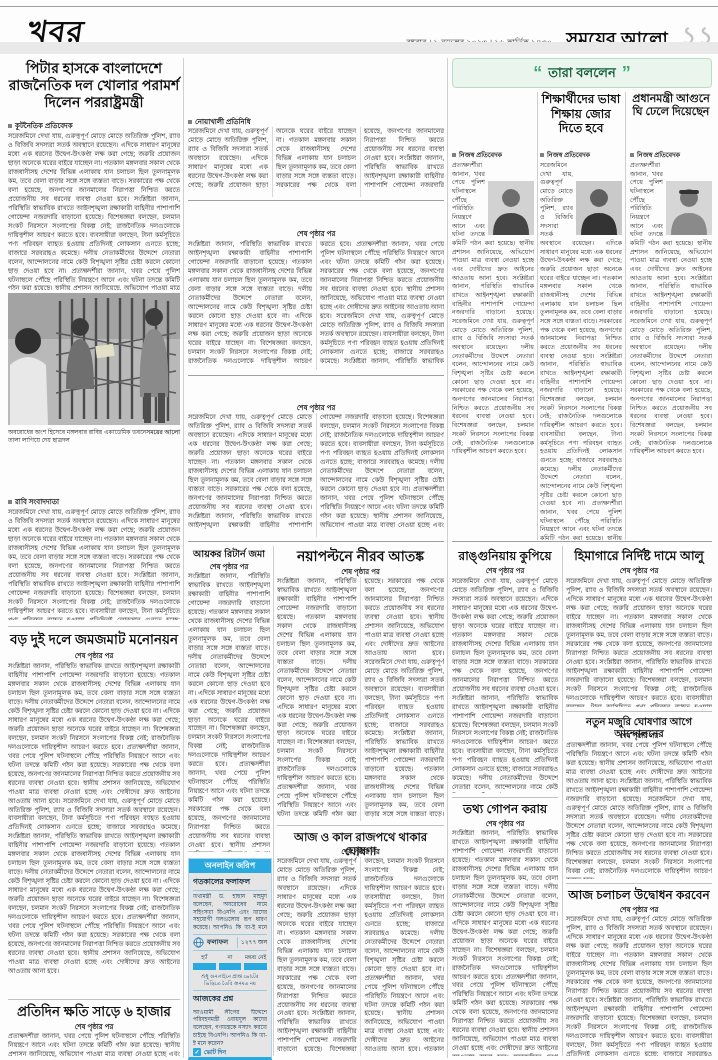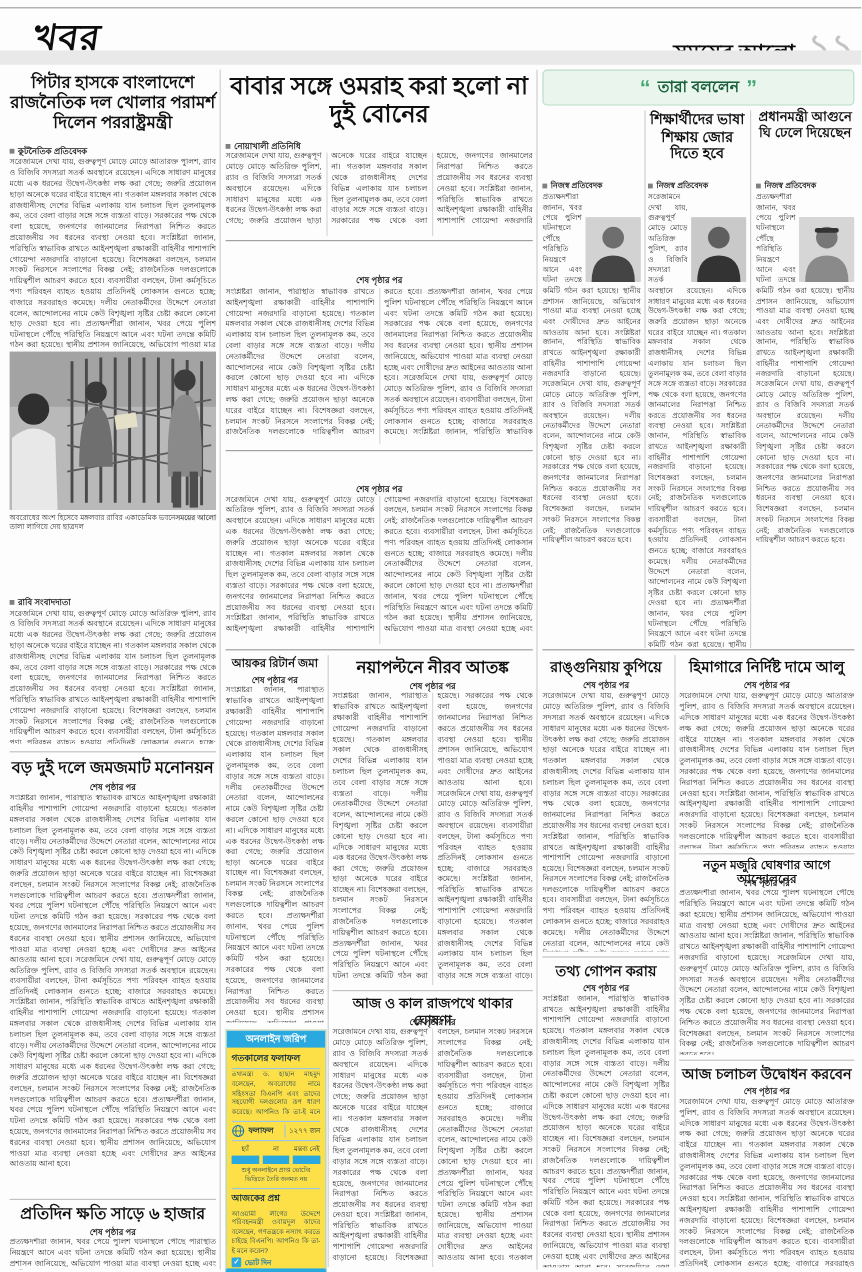--- a/index.html
+++ b/index.html
@@ -13,32 +13,32 @@
   .bd{font-size:6.4px;line-height:1.4;text-align:justify;color:#2a2a2a;overflow:hidden;}
   .cols2{column-count:2;column-gap:8px;column-rule:1px solid #d8d8d8;}
   .cols3{column-count:3;column-gap:8px;column-rule:1px solid #d8d8d8;}
   .vr{width:1px;background:#cfcfcf;}
   .hr{height:1px;background:#a0a0a0;}
   .hr-light{height:1px;background:#c2c2c2;}
   .masthead{font-size:30px;font-weight:bold;color:#0d0d0d;transform:skewX(-8deg);letter-spacing:1px;}
   .head-right{text-align:right;white-space:nowrap;}
   .dateline{font-size:8px;color:#3a3a3a;margin-right:10px;}
   .paper{font-size:18px;font-weight:bold;color:#0d0d0d;}
-  .pageno{font-size:30px;font-weight:bold;color:#c3c3c3;margin-left:6px;}
+  .pageno{font-size:26px;font-weight:bold;color:#c3c3c3;font-style:italic;margin-left:6px;}
   .grayband{background:#e9e9e9;}
   .caption{font-size:6px;line-height:1.35;color:#333;text-align:justify;}
   .caption .credit{float:right;font-weight:bold;color:#555;}
   .quotebox{background:#eaf5ee;border:1px solid #b9dcc6;border-radius:4px;
             display:flex;align-items:center;justify-content:center;gap:6px;}
   .quotemark{font-size:18px;font-weight:bold;color:#45a873;line-height:1;}
   .quotetitle{font-size:13px;font-weight:bold;color:#17603a;text-align:right;}
   .headshot{float:right;width:46px;height:54px;margin:20px 0 3px 3px;background:#cfcfcf;overflow:hidden;}
   .bigphoto{background:#b5b5b5;overflow:hidden;}
   
-  .survey{background:#fde047;border:1px solid #a9d4ec;border-bottom:3px solid #2aa9e0;overflow:hidden;}
+  .survey{background:#e5e5e5;border:1px solid #a9d4ec;border-bottom:3px solid #2aa9e0;overflow:hidden;}
   .survey-bar{height:14px;background:#2aa9e0;color:#fff;font-size:8px;font-weight:bold;
               text-align:center;line-height:14px;}
   .survey-inner{padding:3px 4px;}
   .sv-sub{font-size:7.5px;font-weight:bold;color:#0d2b3e;border-bottom:1px solid #9cc8e2;padding-bottom:2px;}
   .sv-q{font-size:5.6px;line-height:1.4;text-align:justify;color:#16405c;margin-top:2px;overflow:hidden;}
   .sv-result{display:flex;align-items:center;gap:3px;border-top:1px solid #9cc8e2;border-bottom:1px solid #9cc8e2;
              margin-top:3px;padding:2px 0;}
   .sv-result .rl{font-size:6.5px;font-weight:bold;color:#0d2b3e;flex:1;}
   .sv-result .rc{font-size:6px;color:#0d2b3e;border-left:1px solid #9cc8e2;padding-left:3px;}
   .sv-opts{display:flex;gap:3px;margin-top:3px;}
@@ -121,21 +121,20 @@
   <div class="abs hr-light" style="left:8px;top:626px;width:172px"></div>
   <div class="abs hl" style="left:8px;top:632px;width:172px;font-size:13.5px">বড় দুই দলে জমজমাট মনোনয়ন</div>
   <div class="abs cont" style="left:8px;top:650px;width:172px">শেষ পৃষ্ঠার পর</div>
   <div class="abs bd" style="left:8px;top:662px;width:172px;height:332px">সংশ্লিষ্টরা জানান, পরিস্থিতি স্বাভাবিক রাখতে আইনশৃঙ্খলা রক্ষাকারী বাহিনীর পাশাপাশি গোয়েন্দা নজরদারি বাড়ানো হয়েছে। গতকাল মঙ্গলবার সকাল থেকে রাজধানীসহ দেশের বিভিন্ন এলাকায় যান চলাচল ছিল তুলনামূলক কম, তবে বেলা বাড়ার সঙ্গে সঙ্গে ব্যস্ততা বাড়ে। দলীয় নেতাকর্মীদের উদ্দেশে নেতারা বলেন, আন্দোলনের নামে কেউ বিশৃঙ্খলা সৃষ্টির চেষ্টা করলে কোনো ছাড় দেওয়া হবে না। এদিকে সাধারণ মানুষের মধ্যে এক ধরনের উদ্বেগ-উৎকণ্ঠা লক্ষ করা গেছে; জরুরি প্রয়োজন ছাড়া অনেকে ঘরের বাইরে যাচ্ছেন না। বিশেষজ্ঞরা বলছেন, চলমান সংকট নিরসনে সংলাপের বিকল্প নেই; রাজনৈতিক দলগুলোকে দায়িত্বশীল আচরণ করতে হবে। প্রত্যক্ষদর্শীরা জানান, খবর পেয়ে পুলিশ ঘটনাস্থলে পৌঁছে পরিস্থিতি নিয়ন্ত্রণে আনে এবং ঘটনা তদন্তে কমিটি গঠন করা হয়েছে। সরকারের পক্ষ থেকে বলা হয়েছে, জনগণের জানমালের নিরাপত্তা নিশ্চিত করতে প্রয়োজনীয় সব ধরনের ব্যবস্থা নেওয়া হবে। স্থানীয় প্রশাসন জানিয়েছে, অভিযোগ পাওয়া মাত্র ব্যবস্থা নেওয়া হচ্ছে এবং দোষীদের দ্রুত আইনের আওতায় আনা হবে। সরেজমিনে দেখা যায়, গুরুত্বপূর্ণ মোড়ে মোড়ে অতিরিক্ত পুলিশ, র‍্যাব ও বিজিবি সদস্যরা সতর্ক অবস্থানে রয়েছেন। ব্যবসায়ীরা বলছেন, টানা কর্মসূচিতে পণ্য পরিবহন ব্যাহত হওয়ায় প্রতিদিনই লোকসান গুনতে হচ্ছে; বাজারে সরবরাহও কমেছে। সংশ্লিষ্টরা জানান, পরিস্থিতি স্বাভাবিক রাখতে আইনশৃঙ্খলা রক্ষাকারী বাহিনীর পাশাপাশি গোয়েন্দা নজরদারি বাড়ানো হয়েছে। গতকাল মঙ্গলবার সকাল থেকে রাজধানীসহ দেশের বিভিন্ন এলাকায় যান চলাচল ছিল তুলনামূলক কম, তবে বেলা বাড়ার সঙ্গে সঙ্গে ব্যস্ততা বাড়ে। দলীয় নেতাকর্মীদের উদ্দেশে নেতারা বলেন, আন্দোলনের নামে কেউ বিশৃঙ্খলা সৃষ্টির চেষ্টা করলে কোনো ছাড় দেওয়া হবে না। এদিকে সাধারণ মানুষের মধ্যে এক ধরনের উদ্বেগ-উৎকণ্ঠা লক্ষ করা গেছে; জরুরি প্রয়োজন ছাড়া অনেকে ঘরের বাইরে যাচ্ছেন না। বিশেষজ্ঞরা বলছেন, চলমান সংকট নিরসনে সংলাপের বিকল্প নেই; রাজনৈতিক দলগুলোকে দায়িত্বশীল আচরণ করতে হবে। প্রত্যক্ষদর্শীরা জানান, খবর পেয়ে পুলিশ ঘটনাস্থলে পৌঁছে পরিস্থিতি নিয়ন্ত্রণে আনে এবং ঘটনা তদন্তে কমিটি গঠন করা হয়েছে। সরকারের পক্ষ থেকে বলা হয়েছে, জনগণের জানমালের নিরাপত্তা নিশ্চিত করতে প্রয়োজনীয় সব ধরনের ব্যবস্থা নেওয়া হবে। স্থানীয় প্রশাসন জানিয়েছে, অভিযোগ পাওয়া মাত্র ব্যবস্থা নেওয়া হচ্ছে এবং দোষীদের দ্রুত আইনের আওতায় আনা হবে।</div>
 
   <div class="abs hr-light" style="left:8px;top:999px;width:172px"></div>
   <div class="abs hl" style="left:8px;top:1004px;width:172px;font-size:13.5px">প্রতিদিন ক্ষতি সাড়ে ৬ হাজার</div>
   <div class="abs cont" style="left:8px;top:1021px;width:172px">শেষ পৃষ্ঠার পর</div>
   <div class="abs bd" style="left:8px;top:1032px;width:172px;height:26px">প্রত্যক্ষদর্শীরা জানান, খবর পেয়ে পুলিশ ঘটনাস্থলে পৌঁছে পরিস্থিতি নিয়ন্ত্রণে আনে এবং ঘটনা তদন্তে কমিটি গঠন করা হয়েছে। স্থানীয় প্রশাসন জানিয়েছে, অভিযোগ পাওয়া মাত্র ব্যবস্থা নেওয়া হচ্ছে এবং দোষীদের দ্রুত আইনের আওতায় আনা হবে। সংশ্লিষ্টরা জানান, পরিস্থিতি স্বাভাবিক রাখতে আইনশৃঙ্খলা রক্ষাকারী বাহিনীর পাশাপাশি গোয়েন্দা নজরদারি বাড়ানো হয়েছে। সরেজমিনে দেখা যায়, গুরুত্বপূর্ণ মোড়ে মোড়ে অতিরিক্ত পুলিশ, র‍্যাব ও বিজিবি সদস্যরা সতর্ক অবস্থানে রয়েছেন। দলীয় নেতাকর্মীদের উদ্দেশে নেতারা বলেন, আন্দোলনের নামে কেউ বিশৃঙ্খলা সৃষ্টির চেষ্টা করলে কোনো ছাড় দেওয়া হবে না। সরকারের পক্ষ থেকে বলা হয়েছে, জনগণের জানমালের নিরাপত্তা নিশ্চিত করতে প্রয়োজনীয় সব ধরনের ব্যবস্থা নেওয়া হবে। বিশেষজ্ঞরা বলছেন, চলমান সংকট নিরসনে সংলাপের বিকল্প নেই; রাজনৈতিক দলগুলোকে দায়িত্বশীল আচরণ করতে হবে।</div>
 
-  <div class="abs hl" style="left:188px;top:60px;width:256px;font-size:20px">বাবার সঙ্গে ওমরাহ করা হলো না দুই বোনের</div>
   <div class="abs by" style="left:188px;top:116px;width:100px"><span class="sq"></span><span>নোয়াখালী প্রতিনিধি</span></div>
   <div class="abs bd cols3" style="left:188px;top:127px;width:256px;height:70px">সরেজমিনে দেখা যায়, গুরুত্বপূর্ণ মোড়ে মোড়ে অতিরিক্ত পুলিশ, র‍্যাব ও বিজিবি সদস্যরা সতর্ক অবস্থানে রয়েছেন। এদিকে সাধারণ মানুষের মধ্যে এক ধরনের উদ্বেগ-উৎকণ্ঠা লক্ষ করা গেছে; জরুরি প্রয়োজন ছাড়া অনেকে ঘরের বাইরে যাচ্ছেন না। গতকাল মঙ্গলবার সকাল থেকে রাজধানীসহ দেশের বিভিন্ন এলাকায় যান চলাচল ছিল তুলনামূলক কম, তবে বেলা বাড়ার সঙ্গে সঙ্গে ব্যস্ততা বাড়ে। সরকারের পক্ষ থেকে বলা হয়েছে, জনগণের জানমালের নিরাপত্তা নিশ্চিত করতে প্রয়োজনীয় সব ধরনের ব্যবস্থা নেওয়া হবে। সংশ্লিষ্টরা জানান, পরিস্থিতি স্বাভাবিক রাখতে আইনশৃঙ্খলা রক্ষাকারী বাহিনীর পাশাপাশি গোয়েন্দা নজরদারি বাড়ানো হয়েছে। বিশেষজ্ঞরা বলছেন, চলমান সংকট নিরসনে সংলাপের বিকল্প নেই; রাজনৈতিক দলগুলোকে দায়িত্বশীল আচরণ করতে হবে। ব্যবসায়ীরা বলছেন, টানা কর্মসূচিতে পণ্য পরিবহন ব্যাহত হওয়ায় প্রতিদিনই লোকসান গুনতে হচ্ছে; বাজারে সরবরাহও কমেছে। দলীয় নেতাকর্মীদের উদ্দেশে নেতারা বলেন, আন্দোলনের নামে কেউ বিশৃঙ্খলা সৃষ্টির চেষ্টা করলে কোনো ছাড় দেওয়া হবে না। প্রত্যক্ষদর্শীরা জানান, খবর পেয়ে পুলিশ ঘটনাস্থলে পৌঁছে পরিস্থিতি নিয়ন্ত্রণে আনে এবং ঘটনা তদন্তে কমিটি গঠন করা হয়েছে। স্থানীয় প্রশাসন জানিয়েছে, অভিযোগ পাওয়া মাত্র ব্যবস্থা নেওয়া হচ্ছে এবং দোষীদের দ্রুত আইনের আওতায় আনা হবে। গতকাল মঙ্গলবার সকাল থেকে রাজধানীসহ দেশের বিভিন্ন এলাকায় যান চলাচল ছিল তুলনামূলক কম, তবে বেলা বাড়ার সঙ্গে সঙ্গে ব্যস্ততা বাড়ে। এদিকে সাধারণ মানুষের মধ্যে এক ধরনের উদ্বেগ-উৎকণ্ঠা লক্ষ করা গেছে।</div>
 
   <div class="abs hr" style="left:188px;top:200px;width:256px"></div>
   <div class="abs cont" style="left:188px;top:228px;width:256px">শেষ পৃষ্ঠার পর</div>
   <div class="abs bd cols2" style="left:188px;top:240px;width:256px;height:130px">সংশ্লিষ্টরা জানান, পরিস্থিতি স্বাভাবিক রাখতে আইনশৃঙ্খলা রক্ষাকারী বাহিনীর পাশাপাশি গোয়েন্দা নজরদারি বাড়ানো হয়েছে। গতকাল মঙ্গলবার সকাল থেকে রাজধানীসহ দেশের বিভিন্ন এলাকায় যান চলাচল ছিল তুলনামূলক কম, তবে বেলা বাড়ার সঙ্গে সঙ্গে ব্যস্ততা বাড়ে। দলীয় নেতাকর্মীদের উদ্দেশে নেতারা বলেন, আন্দোলনের নামে কেউ বিশৃঙ্খলা সৃষ্টির চেষ্টা করলে কোনো ছাড় দেওয়া হবে না। এদিকে সাধারণ মানুষের মধ্যে এক ধরনের উদ্বেগ-উৎকণ্ঠা লক্ষ করা গেছে; জরুরি প্রয়োজন ছাড়া অনেকে ঘরের বাইরে যাচ্ছেন না। বিশেষজ্ঞরা বলছেন, চলমান সংকট নিরসনে সংলাপের বিকল্প নেই; রাজনৈতিক দলগুলোকে দায়িত্বশীল আচরণ করতে হবে। প্রত্যক্ষদর্শীরা জানান, খবর পেয়ে পুলিশ ঘটনাস্থলে পৌঁছে পরিস্থিতি নিয়ন্ত্রণে আনে এবং ঘটনা তদন্তে কমিটি গঠন করা হয়েছে। সরকারের পক্ষ থেকে বলা হয়েছে, জনগণের জানমালের নিরাপত্তা নিশ্চিত করতে প্রয়োজনীয় সব ধরনের ব্যবস্থা নেওয়া হবে। স্থানীয় প্রশাসন জানিয়েছে, অভিযোগ পাওয়া মাত্র ব্যবস্থা নেওয়া হচ্ছে এবং দোষীদের দ্রুত আইনের আওতায় আনা হবে। সরেজমিনে দেখা যায়, গুরুত্বপূর্ণ মোড়ে মোড়ে অতিরিক্ত পুলিশ, র‍্যাব ও বিজিবি সদস্যরা সতর্ক অবস্থানে রয়েছেন। ব্যবসায়ীরা বলছেন, টানা কর্মসূচিতে পণ্য পরিবহন ব্যাহত হওয়ায় প্রতিদিনই লোকসান গুনতে হচ্ছে; বাজারে সরবরাহও কমেছে। সংশ্লিষ্টরা জানান, পরিস্থিতি স্বাভাবিক রাখতে আইনশৃঙ্খলা রক্ষাকারী বাহিনীর পাশাপাশি গোয়েন্দা নজরদারি বাড়ানো হয়েছে। গতকাল মঙ্গলবার সকাল থেকে রাজধানীসহ দেশের বিভিন্ন এলাকায় যান চলাচল ছিল তুলনামূলক কম, তবে বেলা বাড়ার সঙ্গে সঙ্গে ব্যস্ততা বাড়ে। দলীয় নেতাকর্মীদের উদ্দেশে নেতারা বলেন, আন্দোলনের নামে কেউ বিশৃঙ্খলা সৃষ্টির চেষ্টা করলে কোনো ছাড় দেওয়া হবে না। এদিকে সাধারণ মানুষের মধ্যে এক ধরনের উদ্বেগ-উৎকণ্ঠা লক্ষ করা গেছে; জরুরি প্রয়োজন ছাড়া অনেকে ঘরের বাইরে যাচ্ছেন না। বিশেষজ্ঞরা বলছেন, চলমান সংকট নিরসনে সংলাপের বিকল্প নেই; রাজনৈতিক দলগুলোকে দায়িত্বশীল আচরণ করতে হবে। প্রত্যক্ষদর্শীরা জানান, খবর পেয়ে পুলিশ ঘটনাস্থলে পৌঁছে পরিস্থিতি নিয়ন্ত্রণে আনে এবং ঘটনা তদন্তে কমিটি গঠন করা হয়েছে। সরকারের পক্ষ থেকে বলা হয়েছে, জনগণের জানমালের নিরাপত্তা নিশ্চিত করতে প্রয়োজনীয় সব ধরনের ব্যবস্থা নেওয়া হবে। স্থানীয় প্রশাসন জানিয়েছে, অভিযোগ পাওয়া মাত্র ব্যবস্থা নেওয়া হচ্ছে এবং দোষীদের দ্রুত আইনের আওতায় আনা হবে।</div>
 
   <div class="abs hr" style="left:188px;top:375px;width:256px"></div>
   <div class="abs cont" style="left:188px;top:402px;width:256px">শেষ পৃষ্ঠার পর</div>
   <div class="abs bd cols2" style="left:188px;top:413px;width:256px;height:124px">সরেজমিনে দেখা যায়, গুরুত্বপূর্ণ মোড়ে মোড়ে অতিরিক্ত পুলিশ, র‍্যাব ও বিজিবি সদস্যরা সতর্ক অবস্থানে রয়েছেন। এদিকে সাধারণ মানুষের মধ্যে এক ধরনের উদ্বেগ-উৎকণ্ঠা লক্ষ করা গেছে; জরুরি প্রয়োজন ছাড়া অনেকে ঘরের বাইরে যাচ্ছেন না। গতকাল মঙ্গলবার সকাল থেকে রাজধানীসহ দেশের বিভিন্ন এলাকায় যান চলাচল ছিল তুলনামূলক কম, তবে বেলা বাড়ার সঙ্গে সঙ্গে ব্যস্ততা বাড়ে। সরকারের পক্ষ থেকে বলা হয়েছে, জনগণের জানমালের নিরাপত্তা নিশ্চিত করতে প্রয়োজনীয় সব ধরনের ব্যবস্থা নেওয়া হবে। সংশ্লিষ্টরা জানান, পরিস্থিতি স্বাভাবিক রাখতে আইনশৃঙ্খলা রক্ষাকারী বাহিনীর পাশাপাশি গোয়েন্দা নজরদারি বাড়ানো হয়েছে। বিশেষজ্ঞরা বলছেন, চলমান সংকট নিরসনে সংলাপের বিকল্প নেই; রাজনৈতিক দলগুলোকে দায়িত্বশীল আচরণ করতে হবে। ব্যবসায়ীরা বলছেন, টানা কর্মসূচিতে পণ্য পরিবহন ব্যাহত হওয়ায় প্রতিদিনই লোকসান গুনতে হচ্ছে; বাজারে সরবরাহও কমেছে। দলীয় নেতাকর্মীদের উদ্দেশে নেতারা বলেন, আন্দোলনের নামে কেউ বিশৃঙ্খলা সৃষ্টির চেষ্টা করলে কোনো ছাড় দেওয়া হবে না। প্রত্যক্ষদর্শীরা জানান, খবর পেয়ে পুলিশ ঘটনাস্থলে পৌঁছে পরিস্থিতি নিয়ন্ত্রণে আনে এবং ঘটনা তদন্তে কমিটি গঠন করা হয়েছে। স্থানীয় প্রশাসন জানিয়েছে, অভিযোগ পাওয়া মাত্র ব্যবস্থা নেওয়া হচ্ছে এবং দোষীদের দ্রুত আইনের আওতায় আনা হবে। গতকাল মঙ্গলবার সকাল থেকে রাজধানীসহ দেশের বিভিন্ন এলাকায় যান চলাচল ছিল তুলনামূলক কম, তবে বেলা বাড়ার সঙ্গে সঙ্গে ব্যস্ততা বাড়ে। এদিকে সাধারণ মানুষের মধ্যে এক ধরনের উদ্বেগ-উৎকণ্ঠা লক্ষ করা গেছে।</div>

